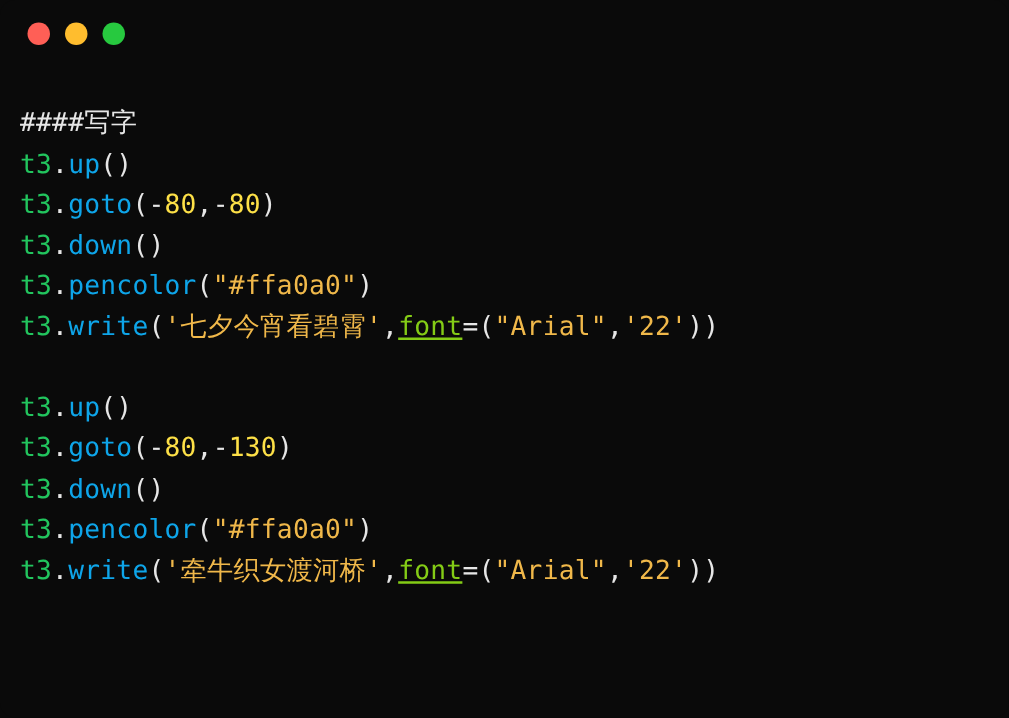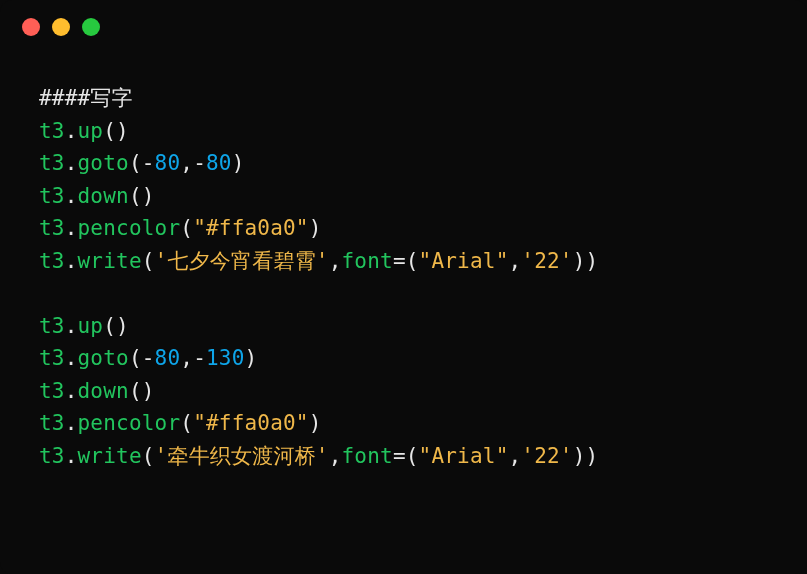--- a/index.html
+++ b/index.html
@@ -30,29 +30,28 @@
   }
   .dot.red    { background: #ff5f56; }
   .dot.yellow { background: #ffbd2e; }
   .dot.green  { background: #27c93f; }
   .code {
     padding: 36px 26px 0 16px;
     line-height: 1.55;
     white-space: pre;
     color: #e6e6e6;
     letter-spacing: 0.2px;
-    margin-left: 23px;
   }
   .c-comment { color: #e6e6e6; }
   .c-obj     { color: #22c55e; }
   .c-punct   { color: #e6e6e6; }
-  .c-method  { color: #22c55e; }
-  .c-num     { color: #0ea5e9; }
+  .c-method  { color: #0ea5e9; }
+  .c-num     { color: #fde047; }
   .c-str     { color: #f0b84a; }
-  .c-kw      { color: #22c55e; }
+  .c-kw      { color: #84cc16; text-decoration: underline; }
   .blank     { height: 1.55em; }
 </style>
 </head>
 <body>
 
 <div class="window">
 
   <div class="titlebar">
     <div class="dot red"></div>
     <div class="dot yellow"></div>

